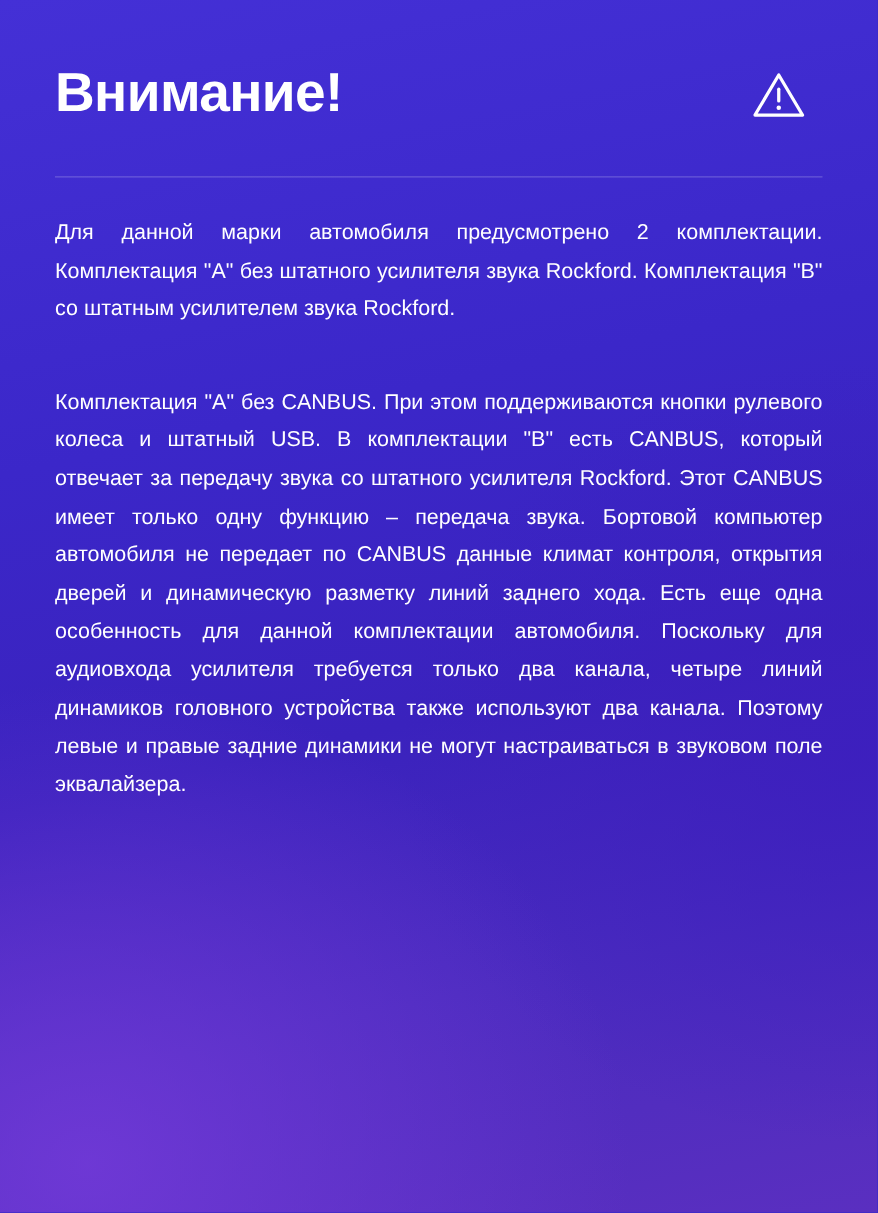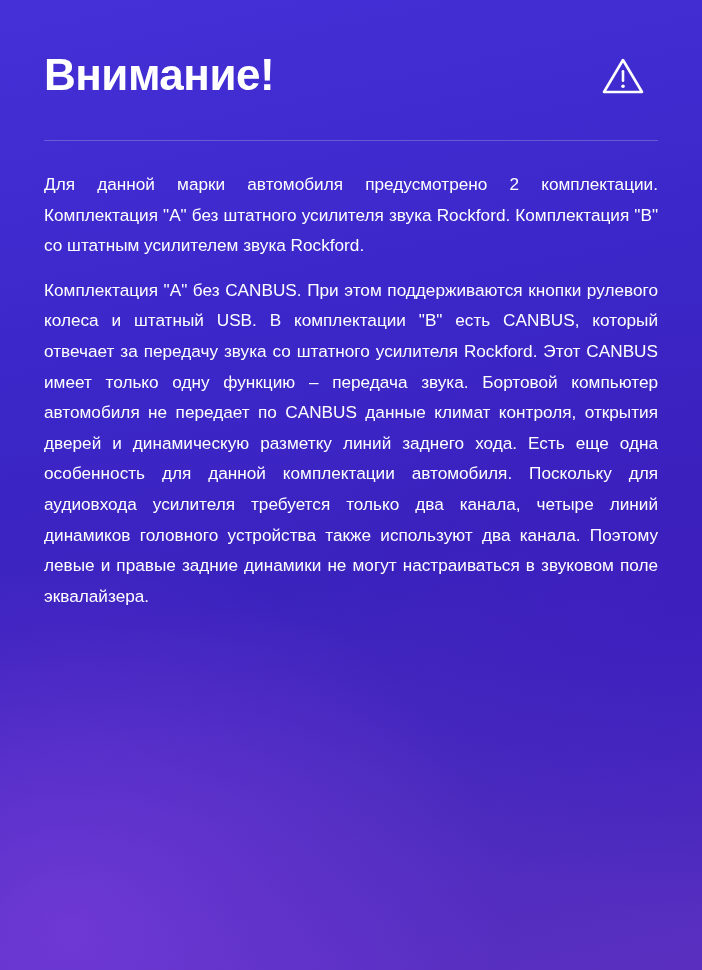--- a/index.html
+++ b/index.html
@@ -56,21 +56,21 @@
     line-height: 1.78;
     text-align: justify;
     text-justify: inter-word;
     color: #ffffff;
     font-weight: 500;
   }
   p:last-child { margin-bottom: 0; }
   .highlight {
     color: #2ad4f4;
   }
-  .para-intro { margin-bottom: 14px; }
+  .para-intro { margin-bottom: 44px; }
   .para-highlight { margin-bottom: 30px; }
 </style>
 </head>
 <body>
 
 <div class="page">
 
   <div class="header">
     <h1 class="title">Внимание!</h1>
     <span class="warn-icon">

